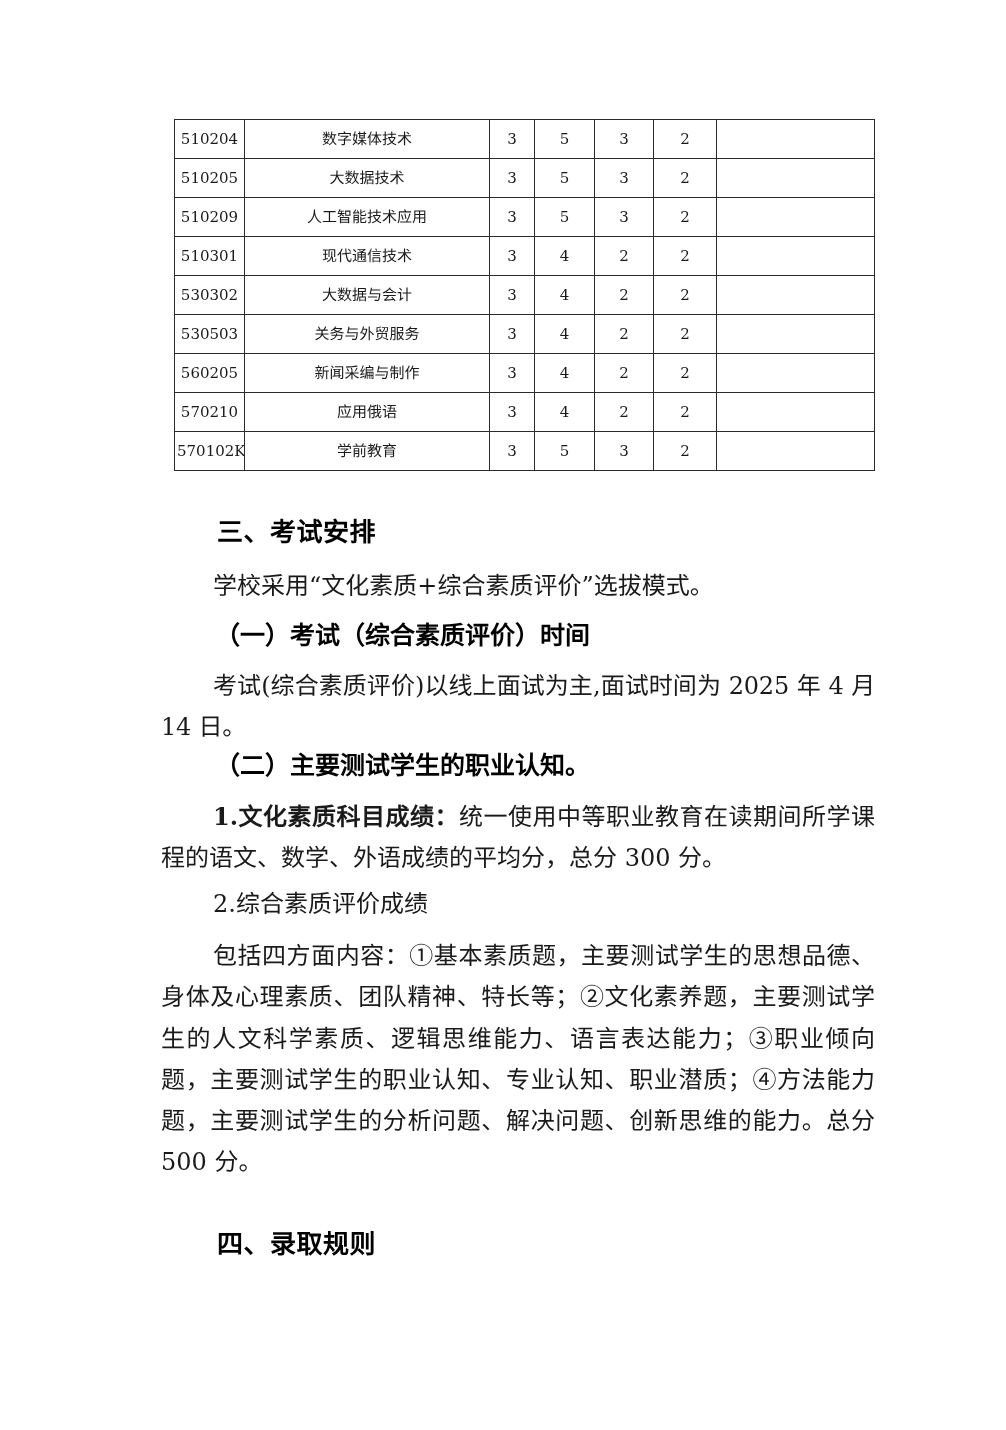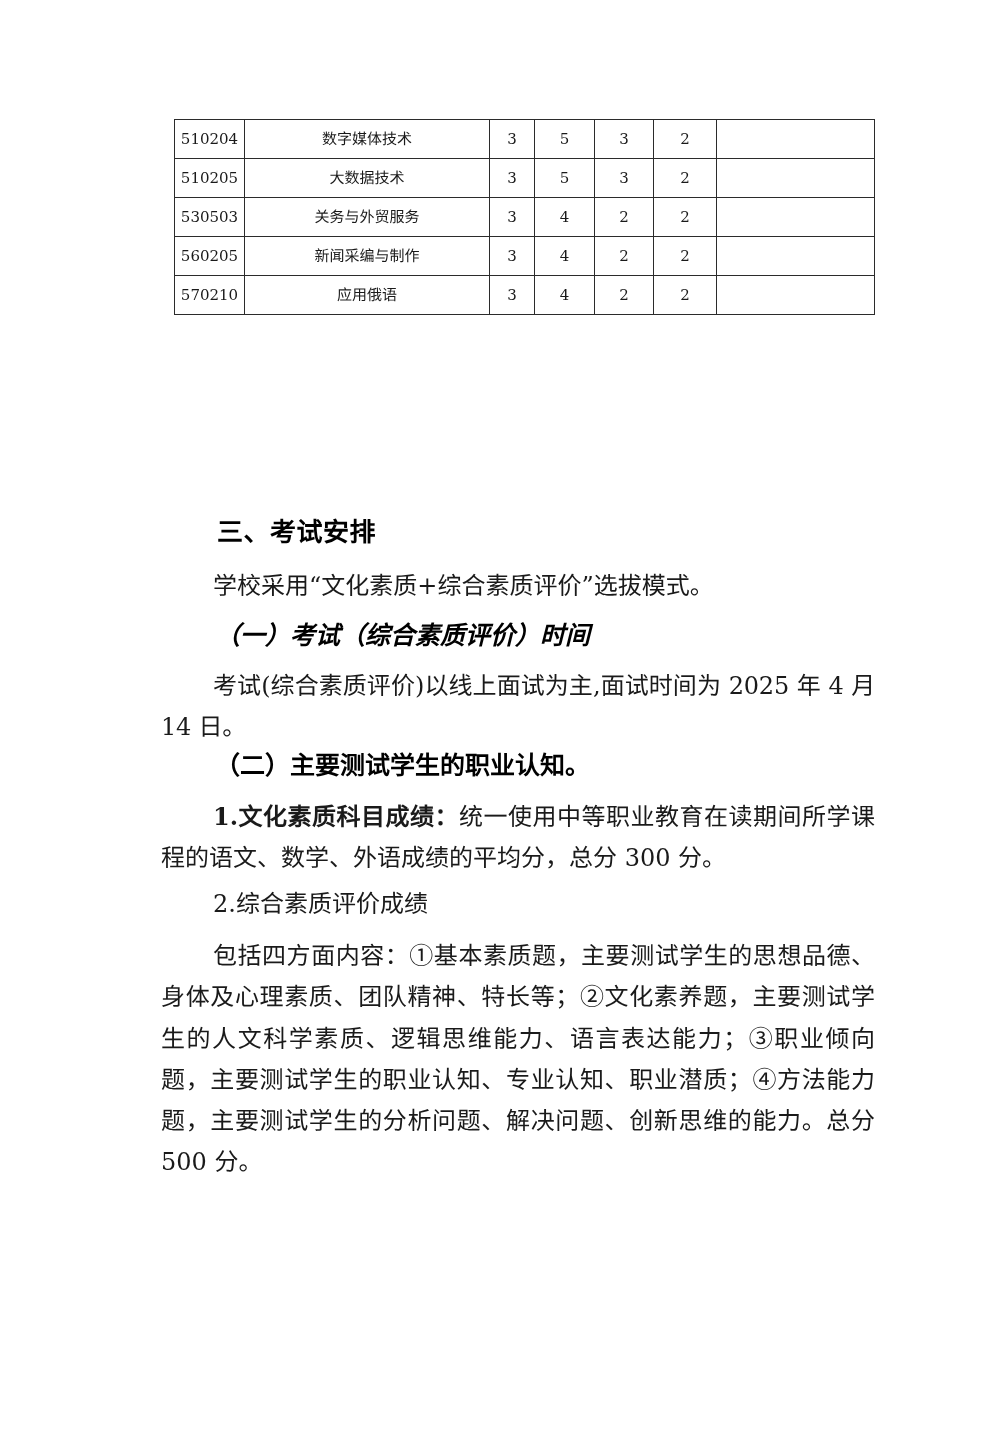--- a/index.html
+++ b/index.html
@@ -93,21 +93,21 @@
   .para.tight {
     letter-spacing: -0.2px;
   }
   .para b {
     font-weight: bold;
   }
 
   
   #blk-h3       { top: 516px; }
   #blk-p1       { top: 566px; }
-  #blk-h31      { top: 620px; font-style: italic; }
+  #blk-h31      { top: 620px; }
   #blk-p2       { top: 666px; }
   #blk-h32      { top: 750px; }
   #blk-p3       { top: 796px; }
   #blk-h33      { top: 884px; }
   #blk-p4       { top: 936px; }
   #blk-h4       { top: 1228px; }
 </style>
 </head>
 <body>
 
@@ -136,20 +136,47 @@
       <tr>
         <td>510205</td>
         <td>大数据技术</td>
         <td>3</td>
         <td>5</td>
         <td>3</td>
         <td>2</td>
         <td></td>
       </tr>
       <tr>
+        <td>510209</td>
+        <td>人工智能技术应用</td>
+        <td>3</td>
+        <td>5</td>
+        <td>3</td>
+        <td>2</td>
+        <td></td>
+      </tr>
+      <tr>
+        <td>510301</td>
+        <td>现代通信技术</td>
+        <td>3</td>
+        <td>4</td>
+        <td>2</td>
+        <td>2</td>
+        <td></td>
+      </tr>
+      <tr>
+        <td>530302</td>
+        <td>大数据与会计</td>
+        <td>3</td>
+        <td>4</td>
+        <td>2</td>
+        <td>2</td>
+        <td></td>
+      </tr>
+      <tr>
         <td>530503</td>
         <td>关务与外贸服务</td>
         <td>3</td>
         <td>4</td>
         <td>2</td>
         <td>2</td>
         <td></td>
       </tr>
       <tr>
         <td>560205</td>
@@ -162,33 +189,43 @@
       </tr>
       <tr>
         <td>570210</td>
         <td>应用俄语</td>
         <td>3</td>
         <td>4</td>
         <td>2</td>
         <td>2</td>
         <td></td>
       </tr>
+      <tr>
+        <td>570102K</td>
+        <td>学前教育</td>
+        <td>3</td>
+        <td>5</td>
+        <td>3</td>
+        <td>2</td>
+        <td></td>
+      </tr>
     </tbody>
   </table>
 
   <div class="block h-major" id="blk-h3">三、考试安排</div>
 
   <div class="block para" id="blk-p1">学校采用“文化素质+综合素质评价”选拔模式。</div>
 
   <div class="block h-sub" id="blk-h31">（一）考试（综合素质评价）时间</div>
 
   <div class="block para tight" id="blk-p2">考试(综合素质评价)以线上面试为主,面试时间为 2025 年 4 月 14 日。</div>
 
   <div class="block h-sub" id="blk-h32">（二）主要测试学生的职业认知。</div>
 
   <div class="block para" id="blk-p3"><b>1.文化素质科目成绩：</b><span>统一使用中等职业教育在读期间所学课程的语文、数学、外语成绩的平均分，总分 300 分。</span></div>
 
   <div class="block para" id="blk-h33">2.综合素质评价成绩</div>
 
   <div class="block para" id="blk-p4">包括四方面内容：①基本素质题，主要测试学生的思想品德、身体及心理素质、团队精神、特长等；②文化素养题，主要测试学生的人文科学素质、逻辑思维能力、语言表达能力；③职业倾向题，主要测试学生的职业认知、专业认知、职业潜质；④方法能力题，主要测试学生的分析问题、解决问题、创新思维的能力。总分 500 分。</div>
 
+  <div class="block h-major" id="blk-h4">四、录取规则</div>
 
 </div>
 
 </body></html>

